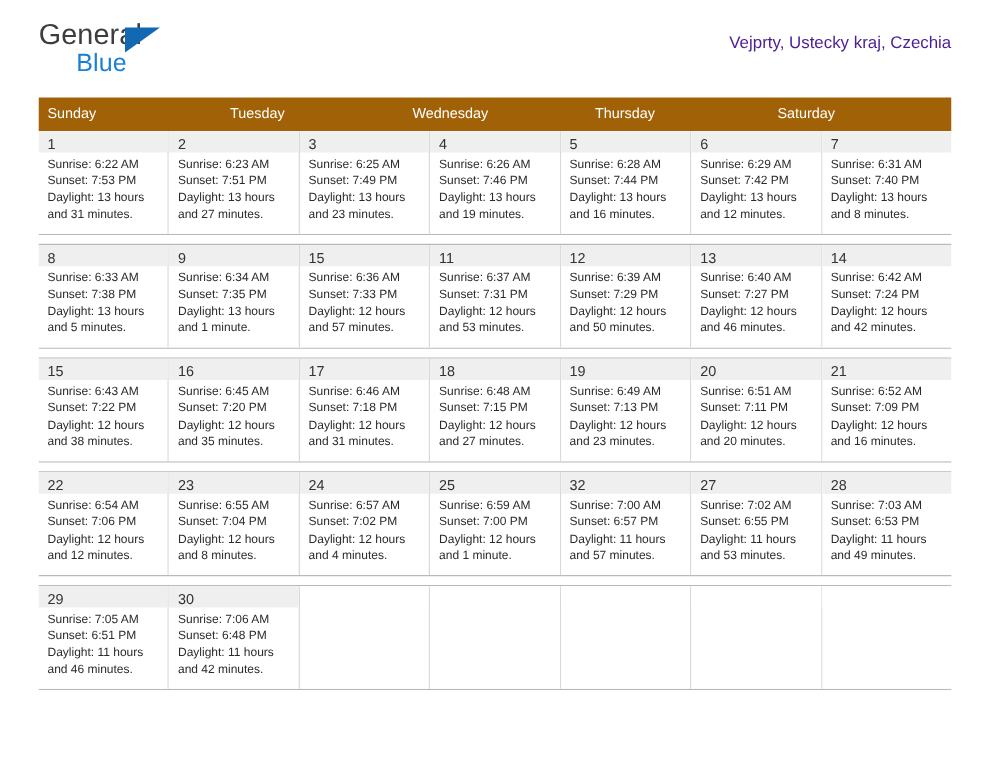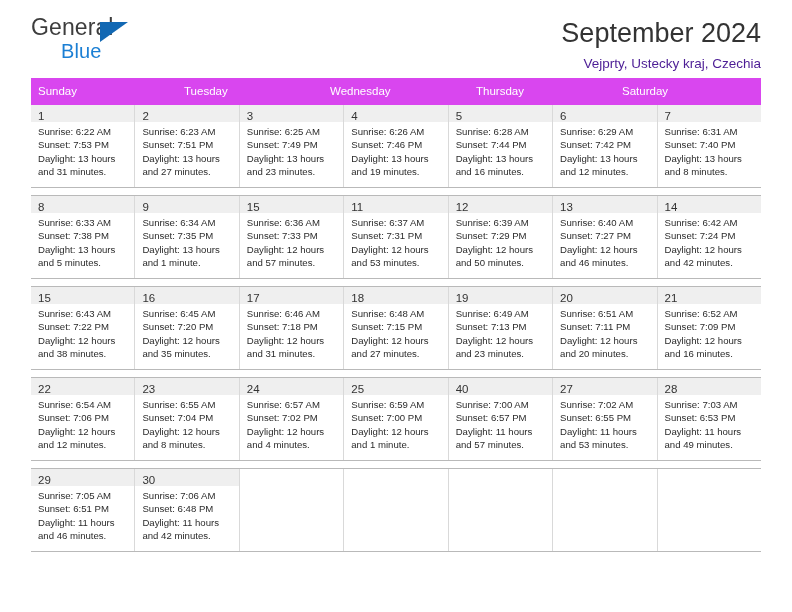--- a/index.html
+++ b/index.html
@@ -75,21 +75,21 @@
     margin-top: 8px;
   }
 
   
   .calendar {
     margin: 0 31px;
     width: 730px;
   }
   .dow-row {
     display: flex;
-    background: #d946ef;
+    background: #a16207;
   }
   .dow {
     flex: 1 1 0;
     color: #ffffff;
     font-size: 11.5px;
     padding: 5px 0 5px 7px;
     box-sizing: border-box;
     line-height: 1.5;
   }
   .week {
@@ -147,21 +147,20 @@
 
   <div class="header">
 
     <div class="brand">
       <span class="brand-general">General</span>
       <span class="brand-tri"></span>
       <span class="brand-blue">Blue</span>
     </div>
 
     <div class="title-wrap">
-      <div class="cal-title">September 2024</div>
       <div class="cal-subtitle">Vejprty, Ustecky kraj, Czechia</div>
     </div>
 
   </div>
 
   <div class="calendar">
 
     <div class="dow-row">
       <div class="dow">Sunday</div>
       <div class="dow">Tuesday</div>
@@ -397,21 +396,21 @@
           <div class="cell">
             <div class="daynum-band"><span class="daynum">25</span></div>
             <div class="cell-body">
               <div class="cell-line">Sunrise: 6:59 AM</div>
               <div class="cell-line">Sunset: 7:00 PM</div>
               <div class="cell-line">Daylight: 12 hours</div>
               <div class="cell-line">and 1 minute.</div>
             </div>
           </div>
           <div class="cell">
-            <div class="daynum-band"><span class="daynum">40</span></div>
+            <div class="daynum-band"><span class="daynum">32</span></div>
             <div class="cell-body">
               <div class="cell-line">Sunrise: 7:00 AM</div>
               <div class="cell-line">Sunset: 6:57 PM</div>
               <div class="cell-line">Daylight: 11 hours</div>
               <div class="cell-line">and 57 minutes.</div>
             </div>
           </div>
           <div class="cell">
             <div class="daynum-band"><span class="daynum">27</span></div>
             <div class="cell-body">

